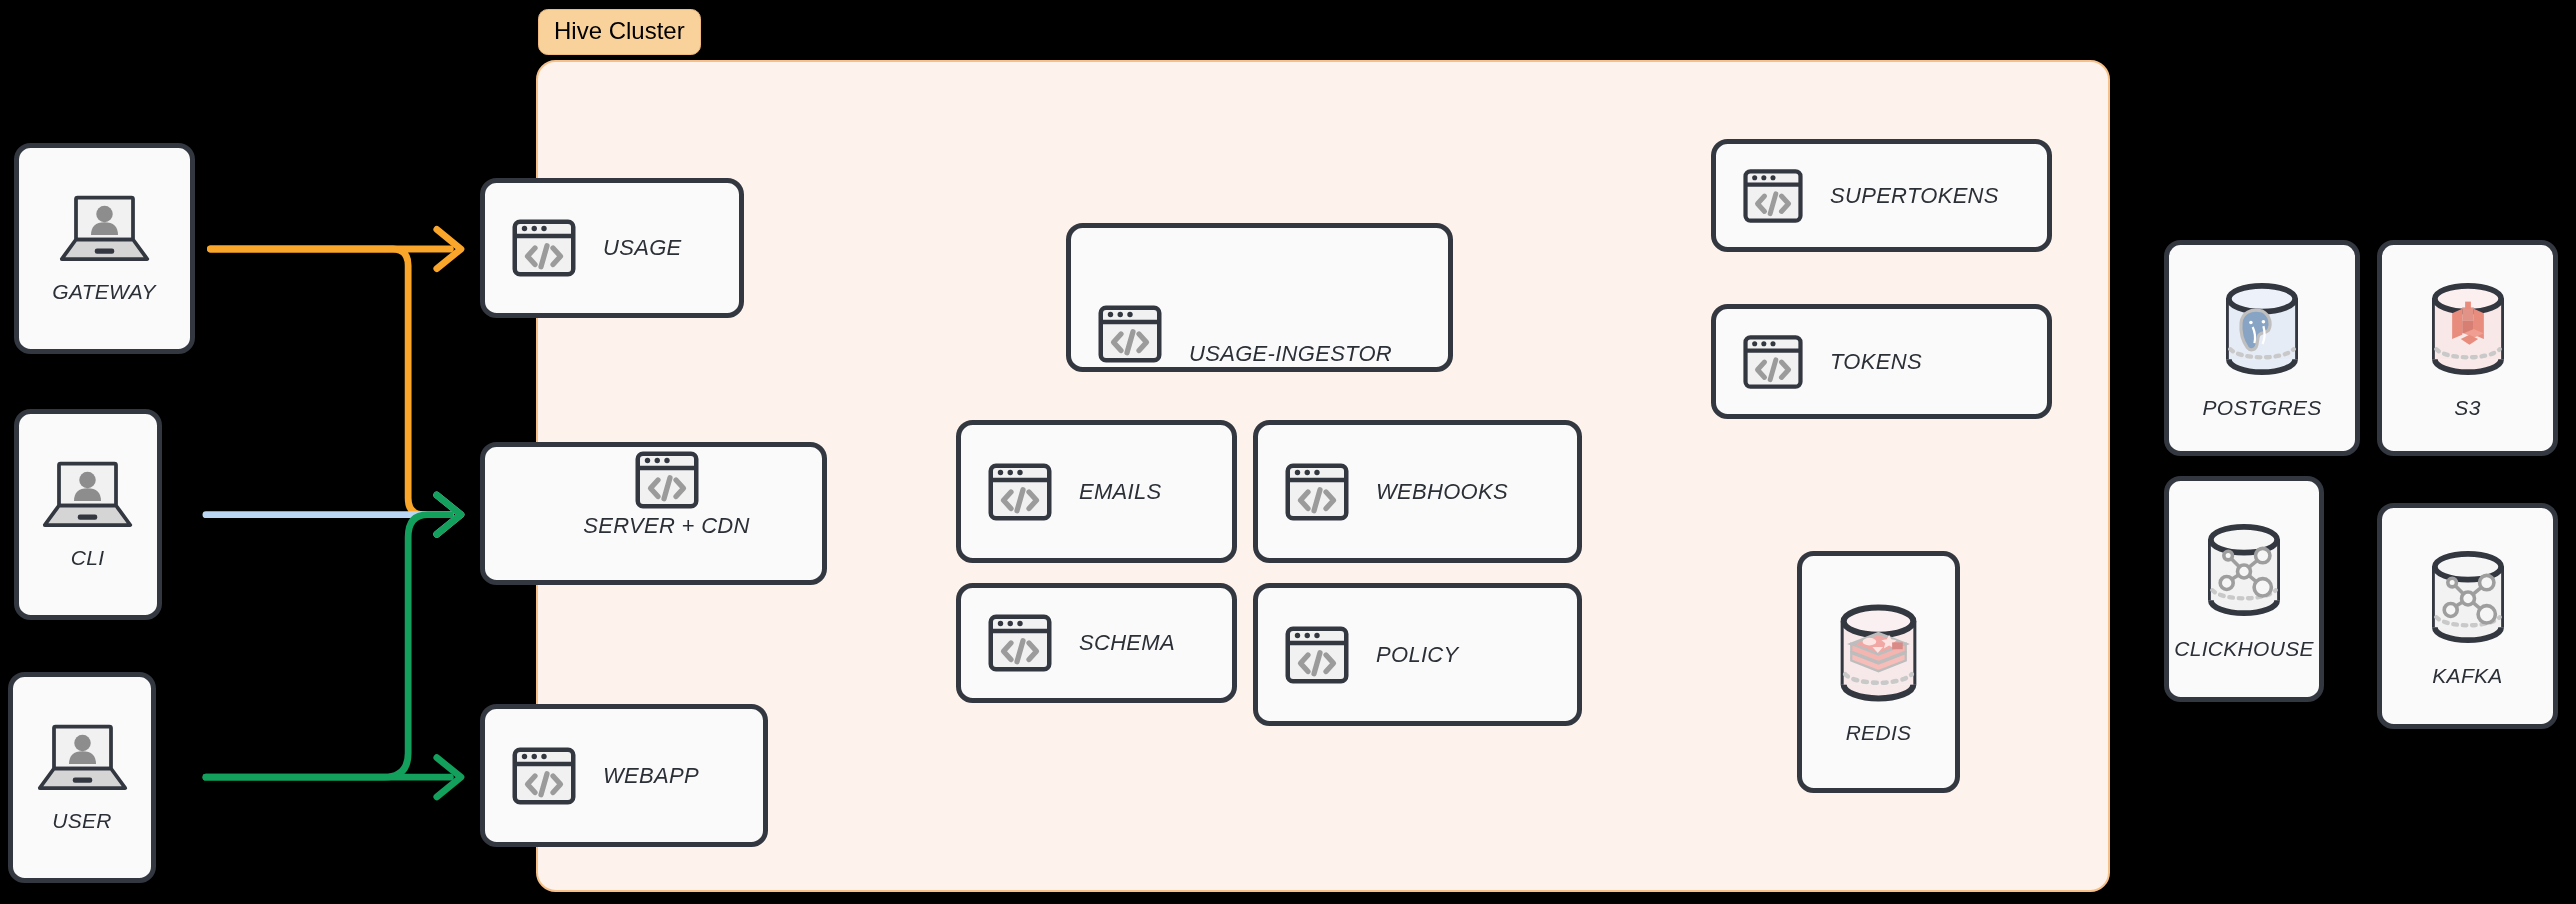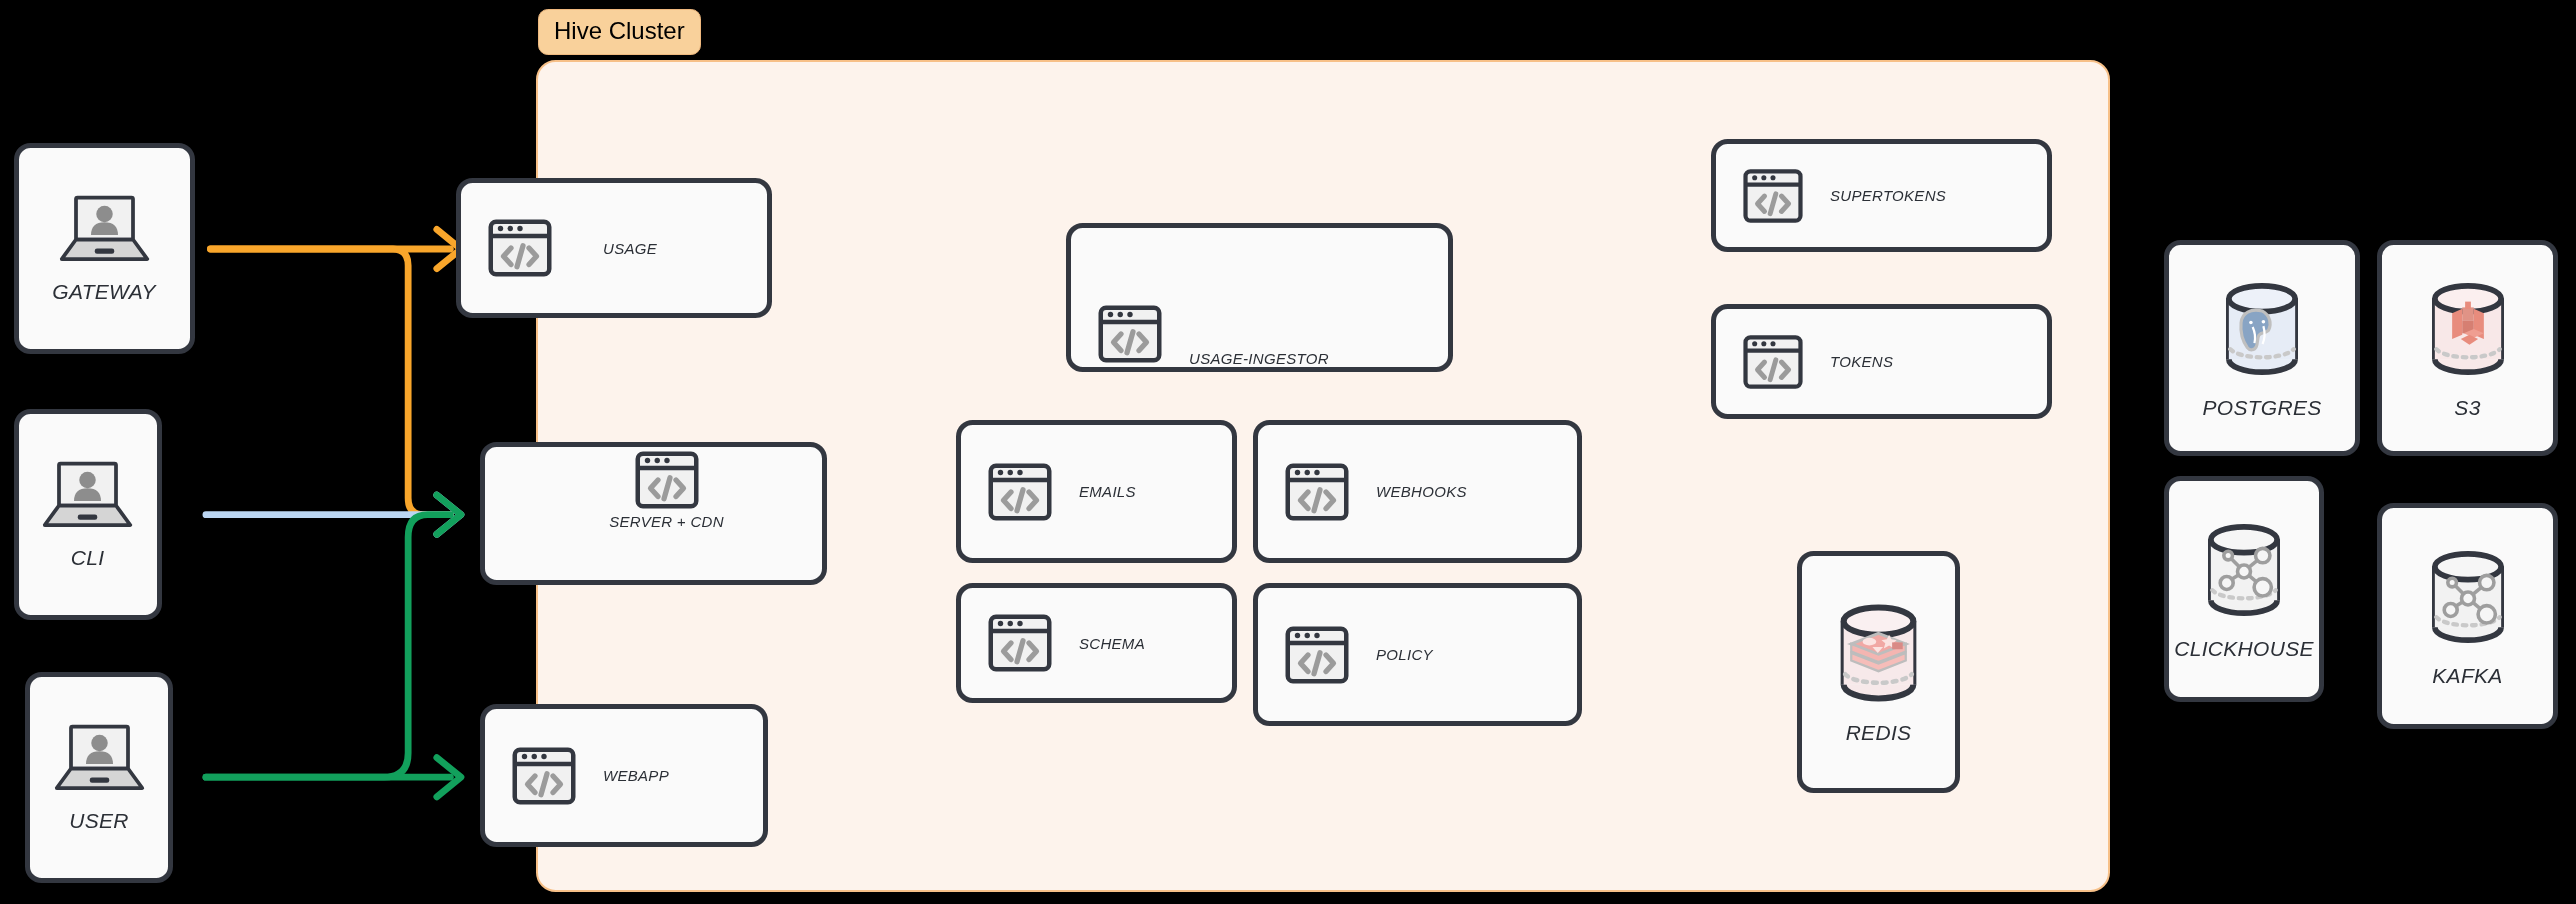--- a/index.html
+++ b/index.html
@@ -50,21 +50,21 @@
     flex-direction: row;
     justify-content: flex-start;
   }
   .node.col {
     flex-direction: column;
     justify-content: center;
   }
   .node-label {
     font-style: italic;
     color: #2B2F36;
-    font-size: 15px;
+    font-size: 22px;
     letter-spacing: 0.3px;
     white-space: nowrap;
     font-family: "Liberation Sans", sans-serif;
   }
   .node.row .node-label { margin-left: 26px; }
   .node.col .node-label { margin-top: 15px; font-size: 21px; }
 
   .icon-wrap { flex: 0 0 auto; display: block; line-height: 0; }
   .node.row .icon-wrap { margin-left: 26px; }
 
@@ -133,37 +133,37 @@
           <path d="M45 56 q0 -17 18 -17 q18 0 18 17 z"></path>
         </g>
         <path d="M25 62 L101 62 L120 88 L6 88 Z" fill="#D5D5D5" stroke="#333740" stroke-width="5" stroke-linejoin="round"></path>
         <line x1="25" y1="62" x2="101" y2="62" stroke="#333740" stroke-width="3" stroke-dasharray="4 4"></line>
         <rect x="50" y="74" width="26" height="7" rx="3" fill="#333740"></rect>
       </svg>
     </span>
     <span class="node-label">CLI</span>
   </div>
 
-  <div class="node col" style="left:25px; top:672px; width:148px; height:211px;">
+  <div class="node col" style="left:8px; top:672px; width:148px; height:211px;">
     <span class="icon-wrap">
       <svg width="95" height="72" viewBox="0 0 126 96">
         <rect x="25" y="6" width="76" height="56" rx="2" fill="#F1F1F1" stroke="#333740" stroke-width="5"></rect>
         <g fill="#8D8D8D">
           <circle cx="63" cy="28" r="11"></circle>
           <path d="M45 56 q0 -17 18 -17 q18 0 18 17 z"></path>
         </g>
         <path d="M25 62 L101 62 L120 88 L6 88 Z" fill="#D5D5D5" stroke="#333740" stroke-width="5" stroke-linejoin="round"></path>
         <line x1="25" y1="62" x2="101" y2="62" stroke="#333740" stroke-width="3" stroke-dasharray="4 4"></line>
         <rect x="50" y="74" width="26" height="7" rx="3" fill="#333740"></rect>
       </svg>
     </span>
     <span class="node-label">USER</span>
   </div>
 
-  <div class="node row" style="left:456px; top:178px; width:316px; height:140px;gap:24px;">
+  <div class="node row" style="left:480px; top:178px; width:264px; height:140px;">
     <span class="icon-wrap">
       <svg width="66" height="66" viewBox="0 0 88 88">
         <rect x="5" y="9" width="78" height="70" rx="7" fill="#F1F1F1" stroke="#333740" stroke-width="6"></rect>
         <path d="M5 28 L83 28" stroke="#333740" stroke-width="6"></path>
         <g fill="#333740">
             <circle cx="18" cy="18" r="3.6"></circle>
             <circle cx="31" cy="18" r="3.6"></circle>
             <circle cx="44" cy="18" r="3.6"></circle>
           </g>
         <g stroke="#9B9B9B" stroke-width="7" fill="none" stroke-linecap="round" stroke-linejoin="round">

